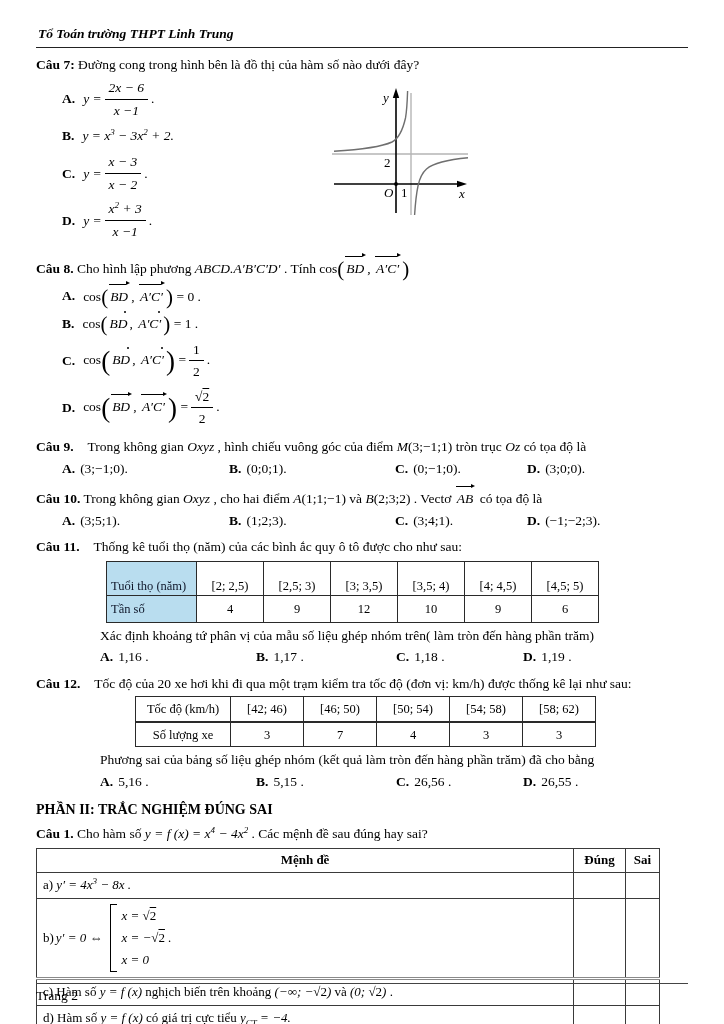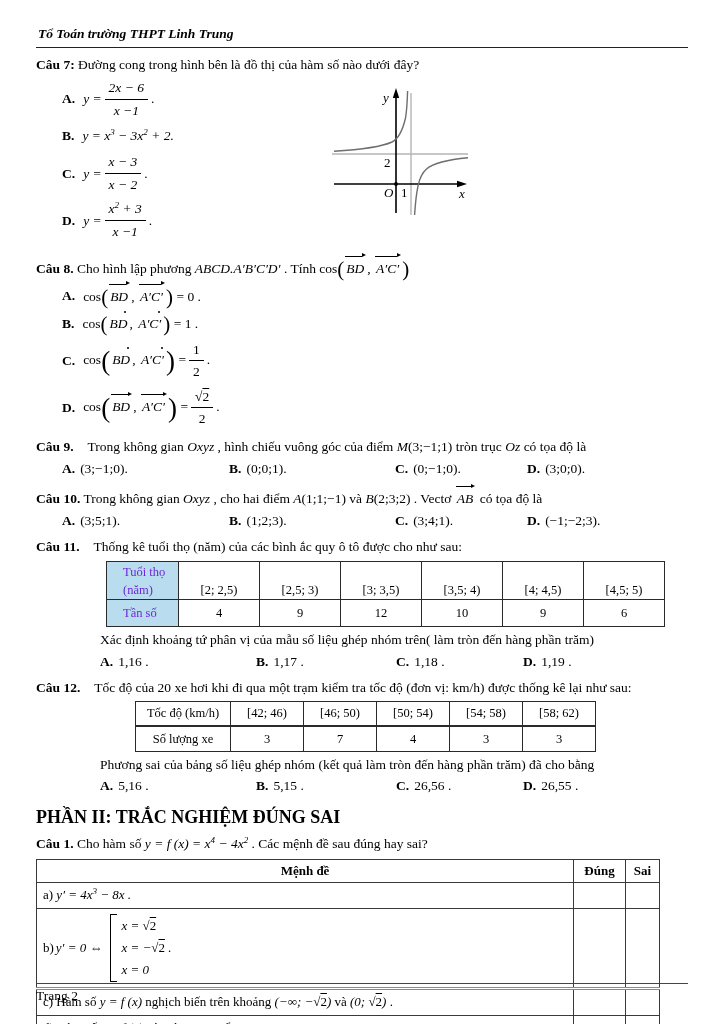--- a/index.html
+++ b/index.html
@@ -44,31 +44,31 @@
   .bigp { font-size:21px; font-weight:400; vertical-align:middle; line-height:1; }
   .bigp2 { font-size:27px; font-weight:300; vertical-align:middle; line-height:1; }
   .oline { text-decoration:overline; }
   
   .q7wrap { position:relative; min-height:158px; }
   .graphbox { position:absolute; left:294px; top:10px; }
   
   .stat { border-collapse:collapse; font-size:12.5px; }
   .stat td { border:1px solid #2a2a2a; text-align:center; padding:1px 4px; }
   .t11 { margin:4px 0 2px 70px; position:relative; }
-  .t11 td { width:81px; }
-  .t11 td.c0 { width:72px; background:#b9ddef; color:#6d28d9; text-align:left; padding-left:16px; }
+  .t11 td { width:67px; }
+  .t11 td.c0 { width:90px; background:#b9ddef; color:#0f172a; text-align:left; padding-left:4px; }
   .t11 tr.hrow td { height:34px; vertical-align:bottom; padding-bottom:0; }
   .t11 tr.vrow td { height:27px; }
   .t12 { margin:3px 0 2px 99px; }
   .t12 td { width:73px; height:25px; }
   .t12 td.c0 { width:95px; }
   .t12 tr.hrow td { border-bottom:2px solid #2a2a2a; }
   .note { padding-left:64px; margin-top:3px; }
   
-  .p2title { font-weight:bold; margin-top:8px; font-size:18px; }
+  .p2title { font-weight:bold; margin-top:8px; font-size:14px; }
   .tf { border-collapse:collapse; width:624px; margin-top:5px; font-size:13px; }
   .tf td, .tf th { border:1px solid #3a3a3a; padding:3px 6px; }
   .tf th { font-weight:bold; text-align:center; padding:2px; }
   .tf td.stm { text-align:left; }
   .tf col.c1 { width:538px; } .tf col.c2 { width:52px; } .tf col.c3 { width:34px; }
   .tf tr.rc td { border-top:3px double #8a8a8a; }
   .caseswrap { display:flex; align-items:center; gap:2px; padding:2px 0; }
   .cases { position:relative; margin-left:6px; padding:1px 0 1px 11px; }
   .cases::before { content:""; position:absolute; left:0; top:0; bottom:0; border-left:1.6px solid #000; }
   .cases .stub-t, .cases .stub-b { position:absolute; left:0; width:7px; border-top:1.6px solid #000; }

